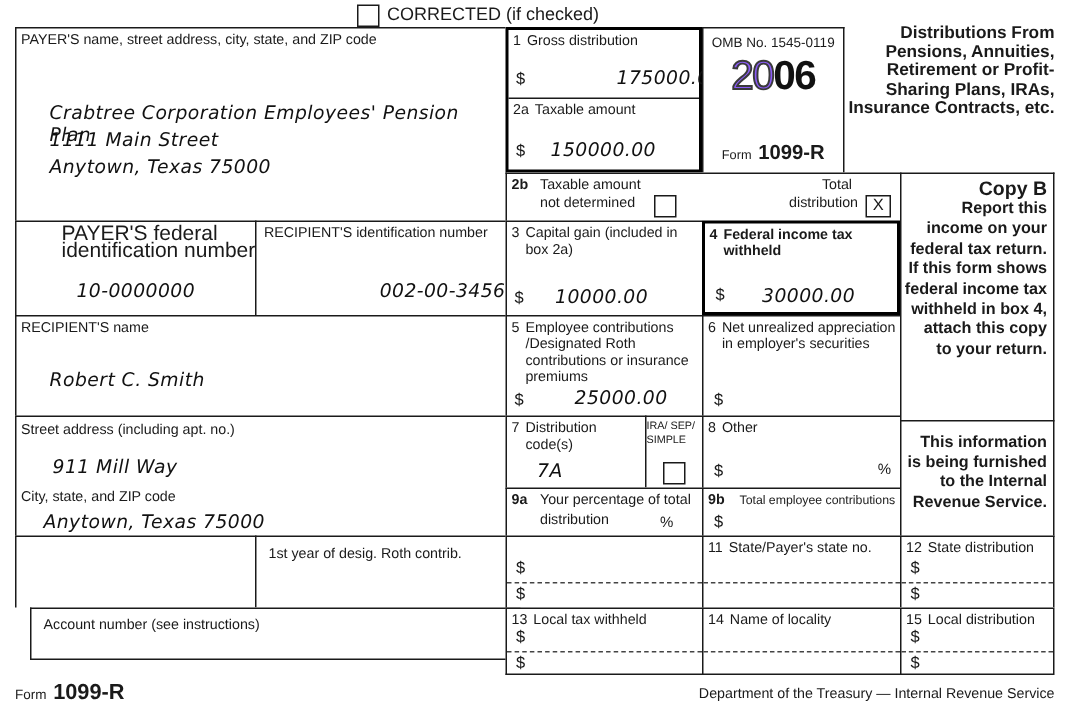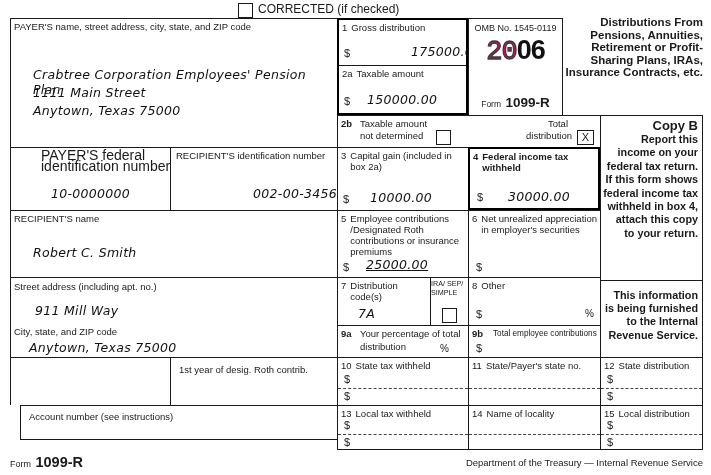--- a/index.html
+++ b/index.html
@@ -12,21 +12,21 @@
   .lab .num{flex:0 0 auto;}
   .boldlab .num,.boldlab .txt{font-weight:bold;}
   .abs{position:absolute;}
   .hw{font-family:"DejaVu Sans",sans-serif;font-style:italic;font-size:12.5px;color:#111;letter-spacing:.3px;}
   .dollar{font-size:11px;}
   .cb{position:absolute;width:13px;height:13px;border:1px solid #1a1a1a;background:#fff;
       font-size:11px;line-height:13px;text-align:center;font-family:"Liberation Sans",sans-serif;}
   .dash{position:absolute;left:0;right:0;border-top:1px dashed #444;}
   .rightbold{font-weight:bold;text-align:right;}
   .smalllab{font-size:8.2px;line-height:10px;}
-  .year20{color:#be185d;font-family:Liberation Mono, monospace;-webkit-text-stroke:1.3px #3a3a3a;}
+  .year20{color:#8b5cf6;-webkit-text-stroke:1.3px #3a3a3a;}
   .year06{font-weight:bold;color:#111;}
 </style>
 </head>
 <body>
 
 <div class="sheet">
 
   <span class="cb" style="left:238px;top:3px;"></span>
   <span class="abs" style="left:258px;top:2px;font-size:12px;">CORRECTED (if checked)</span>
 
@@ -111,21 +111,21 @@
     <div class="abs" style="left:3px;top:2px;font-size:9.5px;">RECIPIENT'S name</div>
     <div class="abs hw" style="left:22px;top:34px;">Robert C. Smith</div>
   </div>
 
   <div class="cell bl bt" style="left:337px;top:210px;width:131px;height:67px;">
     <div class="lab">
       <span class="num">5</span>
       <span class="txt">Employee contributions /Designated Roth contributions or insurance premiums</span>
     </div>
     <span class="abs dollar" style="left:5px;top:50px;">$</span>
-    <span class="abs hw" style="left:28px;top:46px;text-decoration:underline;">25000.00</span>
+    <span class="abs hw" style="left:45px;top:46px;">25000.00</span>
   </div>
 
   <div class="cell bl bt" style="left:468px;top:210px;width:132px;height:67px;">
     <div class="lab">
       <span class="num">6</span>
       <span class="txt">Net unrealized appreciation in employer's securities</span>
     </div>
     <span class="abs dollar" style="left:7px;top:50px;">$</span>
   </div>
 
@@ -175,24 +175,20 @@
     <div class="rightbold" style="font-size:10.8px;line-height:13.2px;padding:8px 4px 0 2px;">This information is being furnished to the Internal Revenue Service.</div>
   </div>
 
   <div class="cell bl bt" style="left:10px;top:357px;width:160px;height:48px;"></div>
 
   <div class="cell bl bt" style="left:170px;top:357px;width:167px;height:48px;">
     <div class="abs" style="left:8px;top:6px;font-size:9.5px;">1st year of desig. Roth contrib.</div>
   </div>
 
   <div class="cell bl bt" style="left:337px;top:357px;width:131px;height:48px;">
-    <div class="lab">
-      <span class="num">10</span>
-      <span class="txt">State tax withheld</span>
-    </div>
     <span class="abs dollar" style="left:6px;top:15px;">$</span>
     <div class="dash" style="top:30px;"></div>
     <span class="abs dollar" style="left:6px;top:32px;">$</span>
   </div>
 
   <div class="cell bl bt" style="left:468px;top:357px;width:132px;height:48px;">
     <div class="lab">
       <span class="num">11</span>
       <span class="txt">State/Payer's state no.</span>
     </div>

